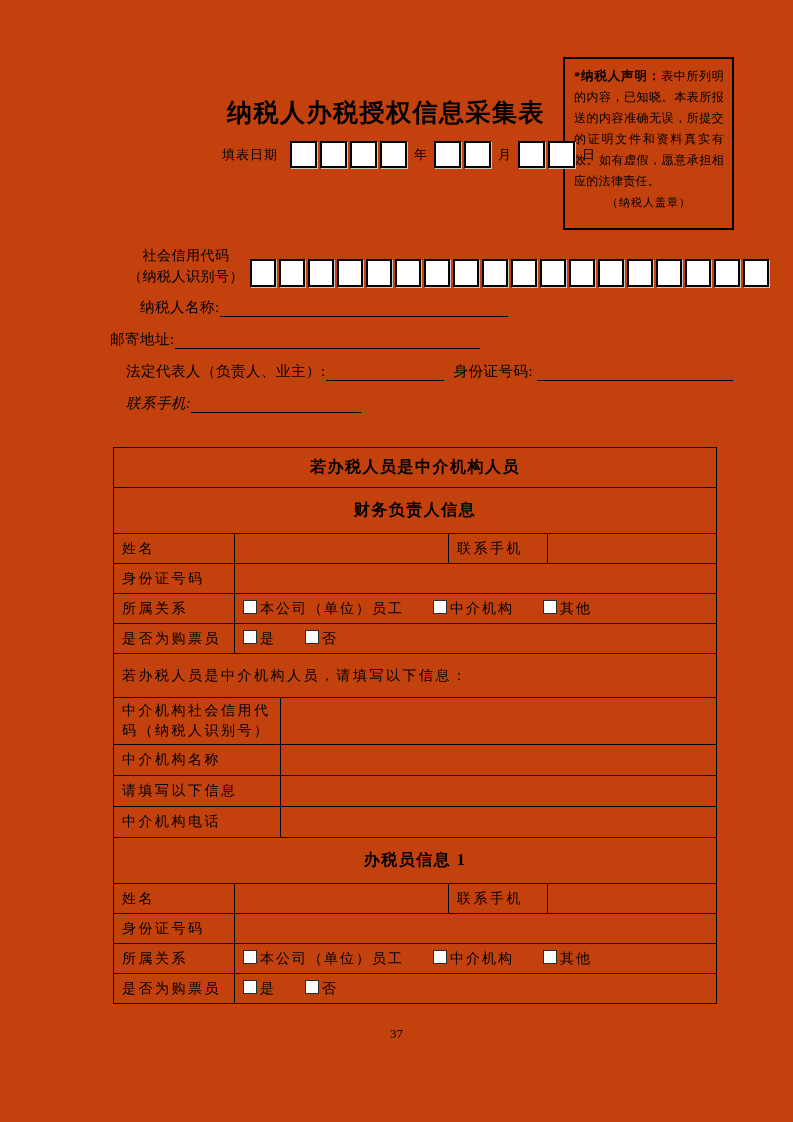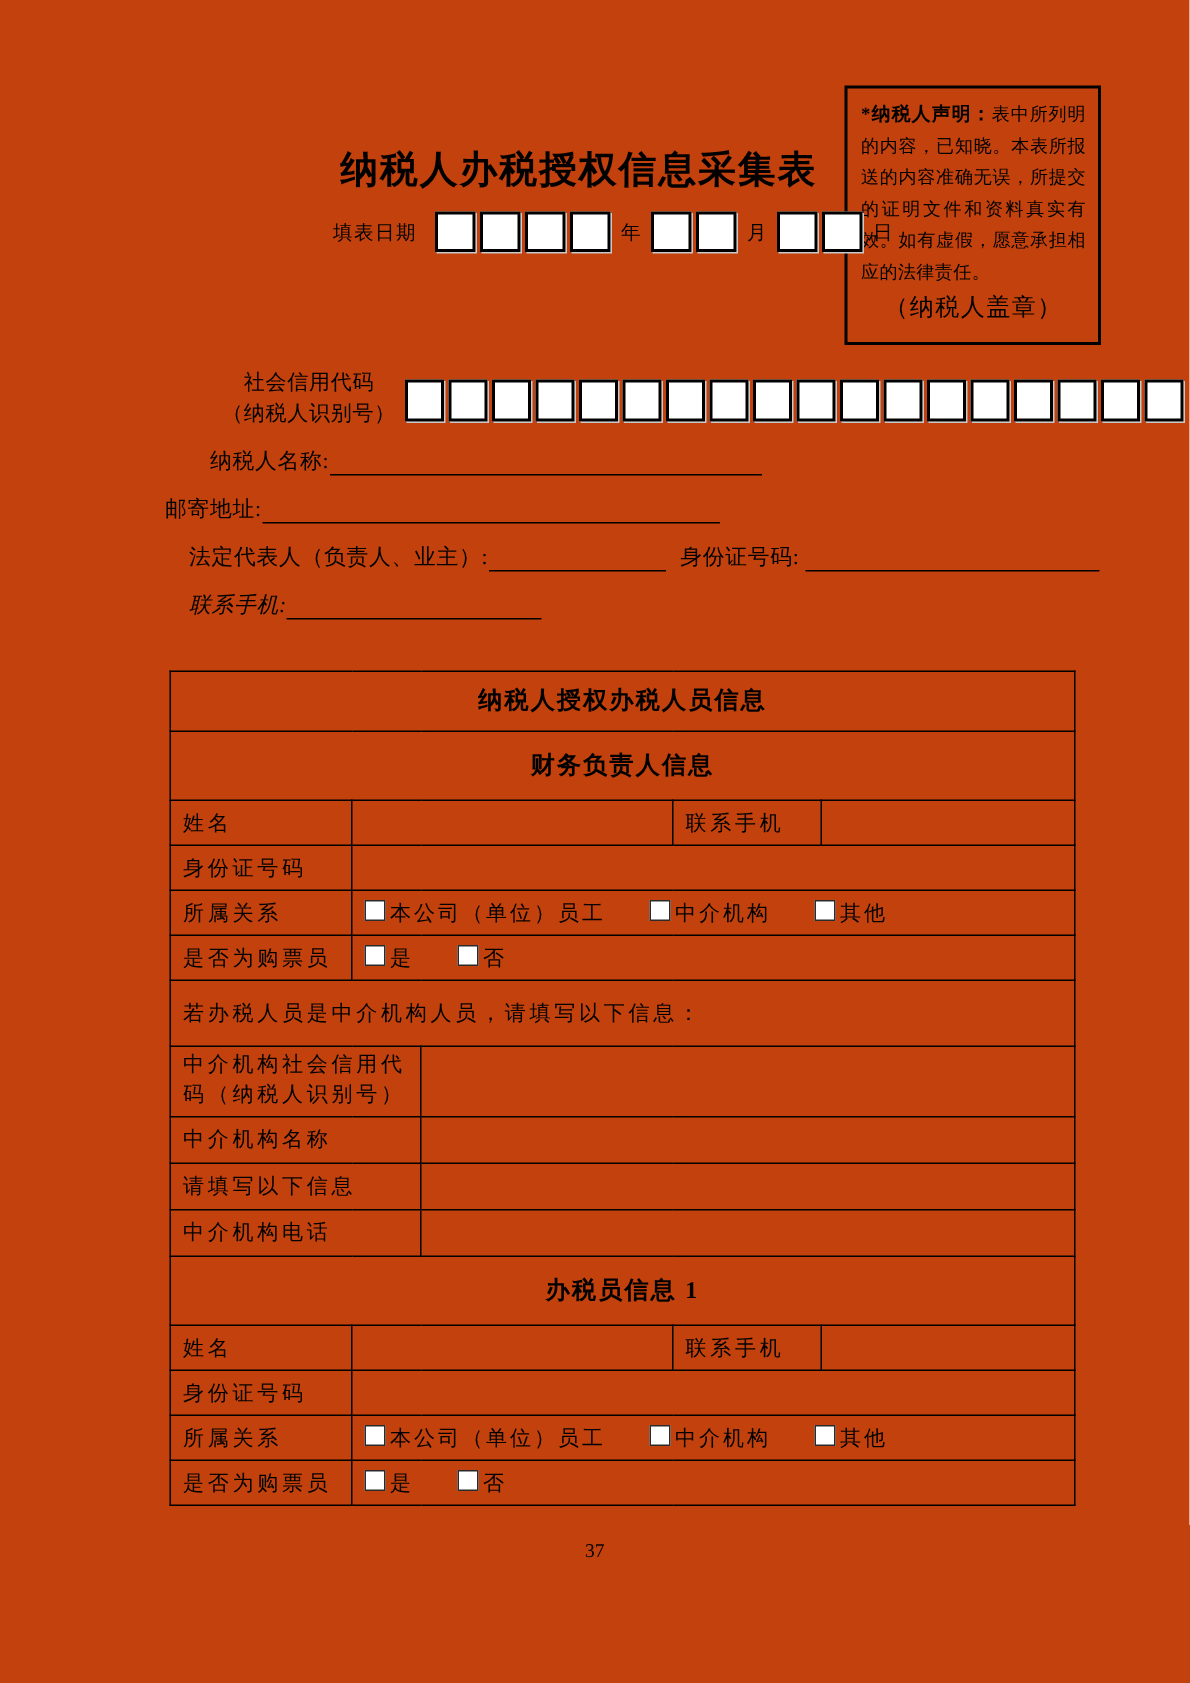--- a/index.html
+++ b/index.html
@@ -8,36 +8,36 @@
     font-family:"Liberation Serif","DejaVu Serif",serif;color:#000;overflow:hidden;
   }
 
   
   .decl{
     position:absolute;left:563px;top:57px;width:171px;height:173px;
     border:2px solid #000;box-sizing:border-box;padding:7px 8px 0 9px;
   }
   .decl-text{margin:0;font-size:12px;line-height:21px;text-align:justify;letter-spacing:.3px;}
   .decl-text b{font-size:12.5px;letter-spacing:.5px;}
-  .decl-seal{font-size:16px;margin-top:3px;text-align:center;letter-spacing:1px;}
+  .decl-seal{font-size:11px;margin-top:3px;text-align:center;letter-spacing:1px;}
 
   
   .title{position:absolute;left:0;top:96px;width:772px;margin:0;text-align:center;
     font-size:25px;font-weight:bold;letter-spacing:1.5px;}
   .date-row{position:absolute;left:222px;top:140px;display:flex;align-items:center;height:29px;}
   .date-label{font-size:13px;letter-spacing:1px;margin-right:5px;}
   .unit{font-size:13px;}
   .boxes{display:flex;align-items:center;}
   .date-row .boxes{margin:0 7px;}
   .box{display:inline-block;width:23px;height:23px;border:2px solid #000;background:#fff;
     margin-right:3px;box-shadow:1px 1px 0 #c9c9c9;}
   .boxes .box:last-child{margin-right:0;}
 
   
-  .code-row{position:absolute;left:124px;top:245px;display:flex;align-items:center;margin-left:20px;}
+  .code-row{position:absolute;left:124px;top:245px;display:flex;align-items:flex-end;}
   .code-label{width:124px;font-size:14px;line-height:21px;text-align:center;letter-spacing:.5px;}
   .code-boxes{margin-left:2px;margin-top:2px;}
   .code-boxes .box{width:22px;height:24px;}
 
   
   .fline{position:absolute;font-size:14.5px;letter-spacing:.5px;white-space:nowrap;}
   .blank{display:inline-block;border-bottom:1.5px solid #000;height:15px;vertical-align:bottom;}
   .f-name{left:140px;top:298px;}
   .f-addr{left:110px;top:330px;}
   .f-legal{left:126px;top:362px;}
@@ -140,21 +140,21 @@
     <colgroup>
       <col style="width:121px">
         <col style="width:46px">
         <col style="width:168px">
       <col style="width:99px">
         <col style="width:169px">
     </colgroup>
 
     <tbody>
         <tr class="h1">
-          <td colspan="5">纳税人授权办税人员信息</td>
+          <td colspan="5">若办税人员是中介机构人员</td>
         </tr>
     <tr class="h2">
           <td colspan="5">财务负责人信息</td>
         </tr>
 
     <tr class="r">
       <td>姓名</td>
       <td colspan="2"></td>
       <td>联系手机</td>
       <td></td>

